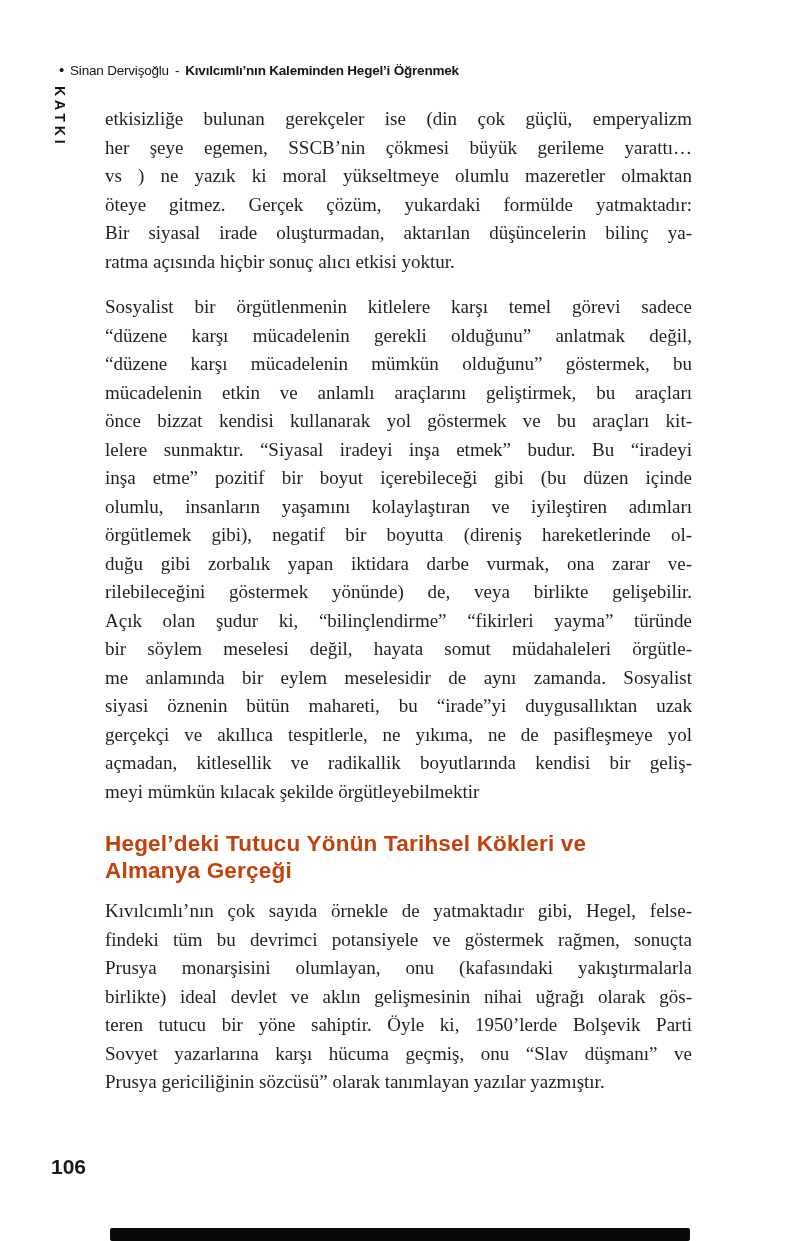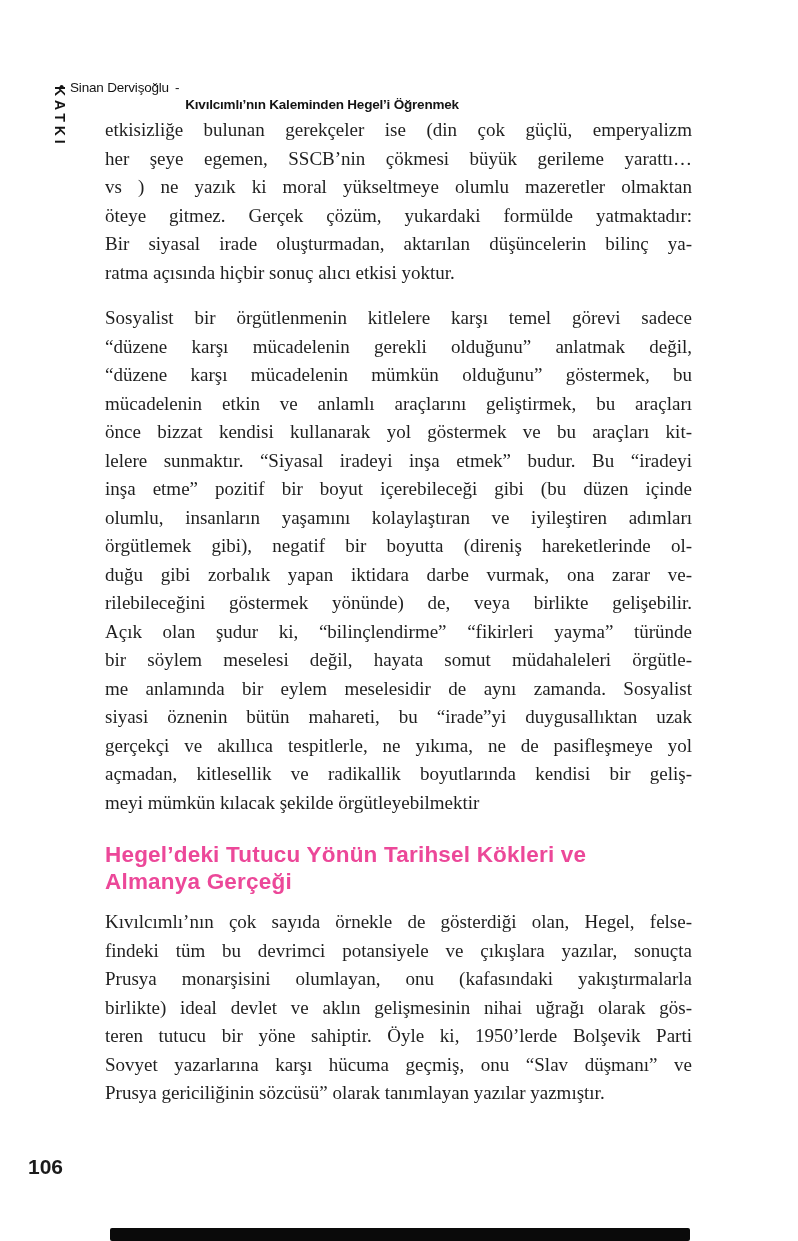--- a/index.html
+++ b/index.html
@@ -16,48 +16,48 @@
     position:absolute; left:59px; top:63px;
     display:flex; align-items:center; gap:6px;
     font-family:"Liberation Sans", sans-serif;
     font-size:13.5px; color:#141414;
     letter-spacing:-0.2px;
     white-space:nowrap;
   }
   .running-header .bullet { font-size:15px; line-height:1; position:relative; top:-1px; }
   .running-header .author { font-weight:400; }
   .running-header .sep { font-weight:400; }
-  .running-header .booktitle { font-weight:700;margin-top:34px; }
+  .running-header .booktitle { font-weight:700; }
   
   .spine {
     position:absolute; left:52px; top:86px;
     writing-mode:vertical-rl;
     font-family:"Liberation Sans", sans-serif;
     font-weight:700; font-size:14px;
     letter-spacing:4px; color:#141414;
   }
   
   .body-col {
-    position:absolute; left:105px; top:116px; width:587px;
+    position:absolute; left:105px; top:105px; width:587px;
     font-size:19px; line-height:28.5px;
     color:#1f1f1f;
   }
   .para { margin:0 0 17px 0; }
   .para .line { text-align:justify; }
   .para .line.just { text-align-last:justify; }
   .para .b { font-weight:400; }
   .heading {
     margin:24px 0 13px 0;
     font-family:"Liberation Sans", sans-serif;
     font-weight:700; font-size:22.5px; line-height:27px;
-    color:#ec4899; letter-spacing:0.2px;
+    color:#c2410c; letter-spacing:0.2px;
   }
   
   .pagenum {
-    position:absolute; left:28px; top:1155px;
+    position:absolute; left:51px; top:1155px;
     font-family:"Liberation Sans", sans-serif;
     font-weight:700; font-size:21px; color:#1b1b1b;
   }
   
   .bottom-bar {
     position:absolute; left:110px; top:1228px;
     width:580px; height:13px;
     background:#0a0a0a; border-radius:2px;
   }
 </style>
@@ -102,22 +102,22 @@
         <div class="line just">siyasi öznenin bütün mahareti, bu “irade”yi duygusallıktan uzak</div>
         <div class="line just">gerçekçi ve akıllıca tespitlerle, ne yıkıma, ne de pasifleşmeye yol</div>
         <div class="line just">açmadan, kitlesellik ve radikallik boyutlarında kendisi bir geliş-</div>
         <div class="line">meyi mümkün kılacak şekilde örgütleyebilmektir</div>
       </div>
       <div class="heading">
         <div class="line">Hegel’deki Tutucu Yönün Tarihsel Kökleri ve</div>
         <div class="line">Almanya Gerçeği</div>
       </div>
       <div class="para">
-        <div class="line just">Kıvılcımlı’nın çok sayıda örnekle de gösterdiği olan, Hegel, felse-</div>
-        <div class="line just">findeki tüm bu devrimci potansiyele ve çıkışlara yazılar, sonuçta</div>
+        <div class="line just">Kıvılcımlı’nın çok sayıda örnekle de yatmaktadır gibi, Hegel, felse-</div>
+        <div class="line just">findeki tüm bu devrimci potansiyele ve göstermek rağmen, sonuçta</div>
         <div class="line just">Prusya monarşisini olumlayan, onu (kafasındaki yakıştırmalarla</div>
         <div class="line just">birlikte) ideal devlet ve aklın gelişmesinin nihai uğrağı olarak gös-</div>
         <div class="line just">teren tutucu bir yöne sahiptir. Öyle ki, 1950’lerde Bolşevik Parti</div>
         <div class="line just">Sovyet yazarlarına karşı hücuma geçmiş, onu “Slav düşmanı” ve</div>
         <div class="line">Prusya gericiliğinin sözcüsü” olarak tanımlayan yazılar yazmıştır.</div>
       </div>
     </div>
 
   <div class="pagenum">106</div>
 

